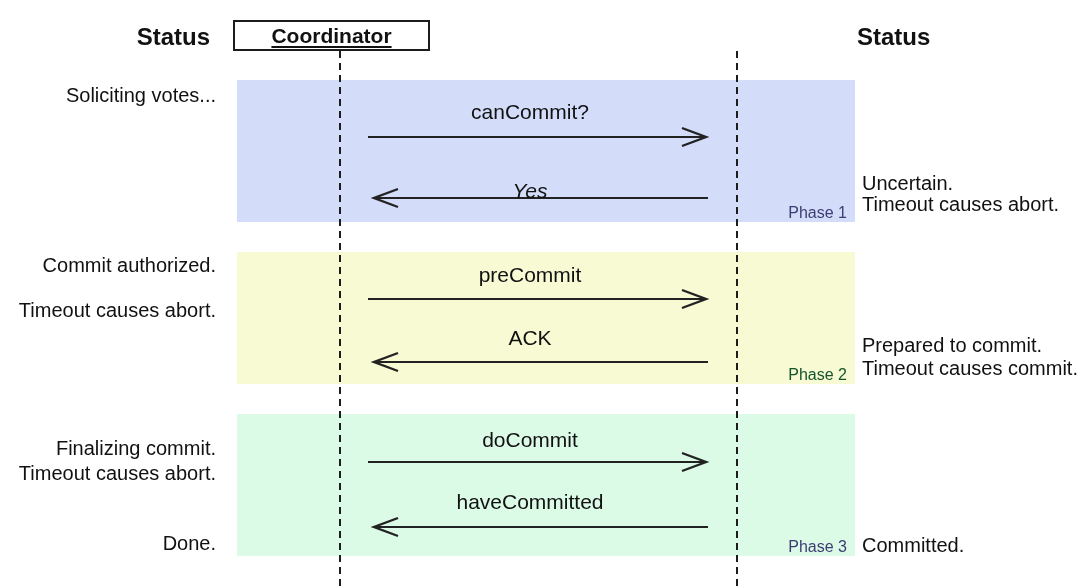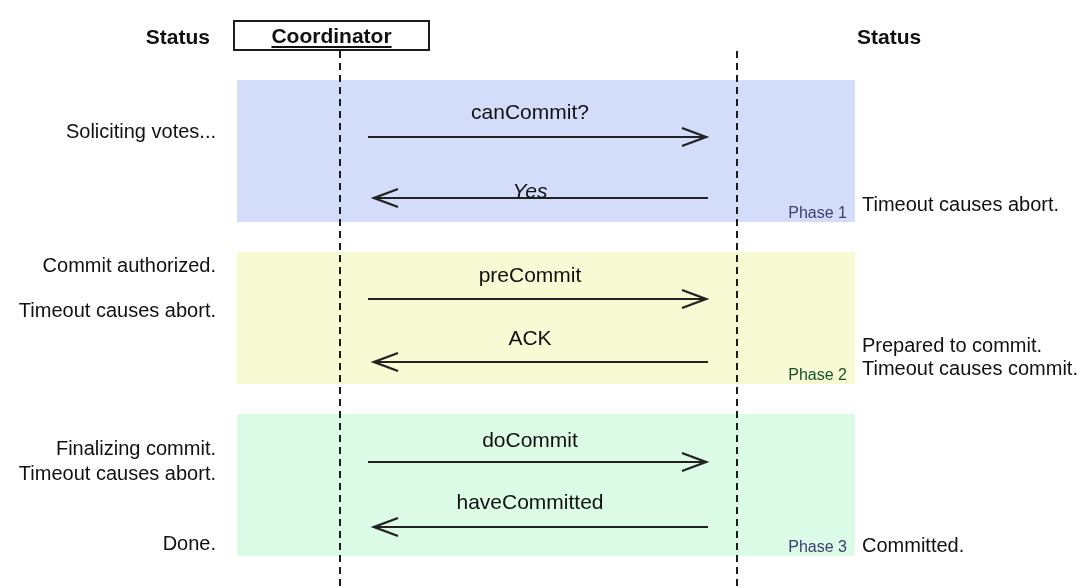--- a/index.html
+++ b/index.html
@@ -11,21 +11,21 @@
     background: #ffffff;
     font-family: "Liberation Sans", sans-serif;
     color: #111111;
     overflow: hidden;
   }
   .abs { position: absolute; }
 
   
   .hdr {
     font-weight: bold;
-    font-size: 21px;
+    font-size: 24px;
     line-height: 24px;
   }
   .role-box {
     top: 20px;
     height: 31px;
     width: 197px;
     background: #ffffff;
     border: 2px solid #1c1c1c;
     display: flex;
     align-items: center;
@@ -121,29 +121,30 @@
   <div class="abs msg" style="top:179px;font-style:italic;">Yes</div>
   <div class="abs msg" style="top:263px;">preCommit</div>
   <div class="abs msg" style="top:326px;">ACK</div>
   <div class="abs msg" style="top:428px;">doCommit</div>
   <div class="abs msg" style="top:490px;">haveCommitted</div>
 
   <div class="abs phase-label" style="top: 204px; color: rgb(61, 61, 115);">Phase 1</div>
   <div class="abs phase-label" style="top: 366px; color: #14532d;">Phase 2</div>
   <div class="abs phase-label" style="top: 538px; color: rgb(61, 61, 115);">Phase 3</div>
 
-  <div class="abs st-l status-primary" style="top:84px;margin-top:36px;">Soliciting votes...</div>
+  <div class="abs st-l status-primary" style="top:84px;">Soliciting votes...</div>
 
   <div class="abs st-l status-primary" style="top:254px;padding-left:42px;">Commit authorized.</div>
   <div class="abs st-l status-secondary" style="top:301px;">Timeout causes abort.</div>
 
   <div class="abs st-l status-primary" style="top:437px;">Finalizing commit.</div>
   <div class="abs st-l status-secondary" style="top:464px;">Timeout causes abort.</div>
   <div class="abs st-l status-primary" style="top:532px;">Done.</div>
 
+  <div class="abs st-r status-primary" style="top:172px;">Uncertain.</div>
   <div class="abs st-r status-secondary" style="top:195px;">Timeout causes abort.</div>
 
   <div class="abs st-r status-primary" style="top:334px;">Prepared to commit.</div>
   <div class="abs st-r status-secondary" style="top:359px;">Timeout causes commit.</div>
 
   <div class="abs st-r status-primary" style="top:534px;">Committed.</div>
 
 </div>
 
 </body></html>

